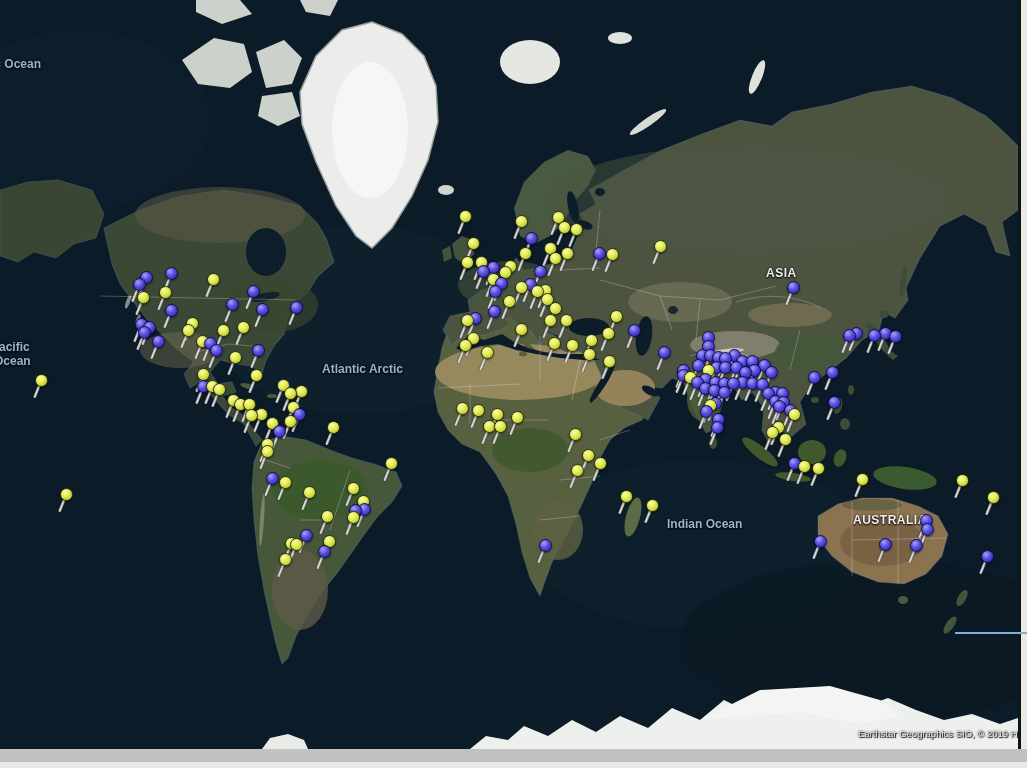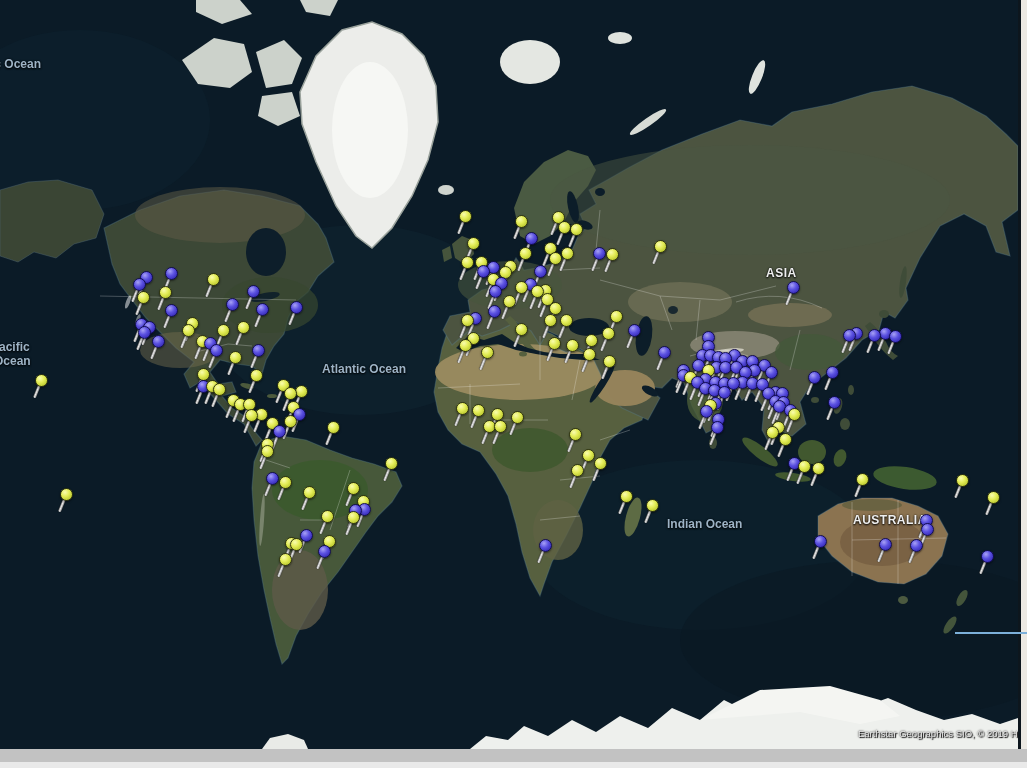--- a/index.html
+++ b/index.html
@@ -201,21 +201,21 @@
         <path d="M560,270 L600,268"></path>
         <path d="M852,502 L852,576"></path>
         <path d="M898,500 L898,584"></path>
         <path d="M852,540 L946,538"></path>
       </g>
     </svg>
 
     <div class="map-label" style="left:-33px;top:57px;">Arctic Ocean</div>
     <div class="map-label" style="left:-9px;top:340px;">Pacific</div>
     <div class="map-label" style="left:-6px;top:354px;">Ocean</div>
-    <div class="map-label" style="left:322px;top:362px;">Atlantic Ocean</div>
+    <div class="map-label" style="left:322px;top:362px;">Atlantic Arctic</div>
     <div class="map-label" style="left:667px;top:517px;">Indian Ocean</div>
     <div class="map-label continent" style="left:766px;top:266px;">ASIA</div>
     <div class="map-label continent" style="left:853px;top:513px;">AUSTRALIA</div>
 
     <div id="pins-layer">
         <div class="pin Y" style="left: 465px; top: 216px;">
           <div class="needle"></div>
           <div class="sphere"></div>
         </div>
         <div class="pin Y" style="left: 558px; top: 217px;">

